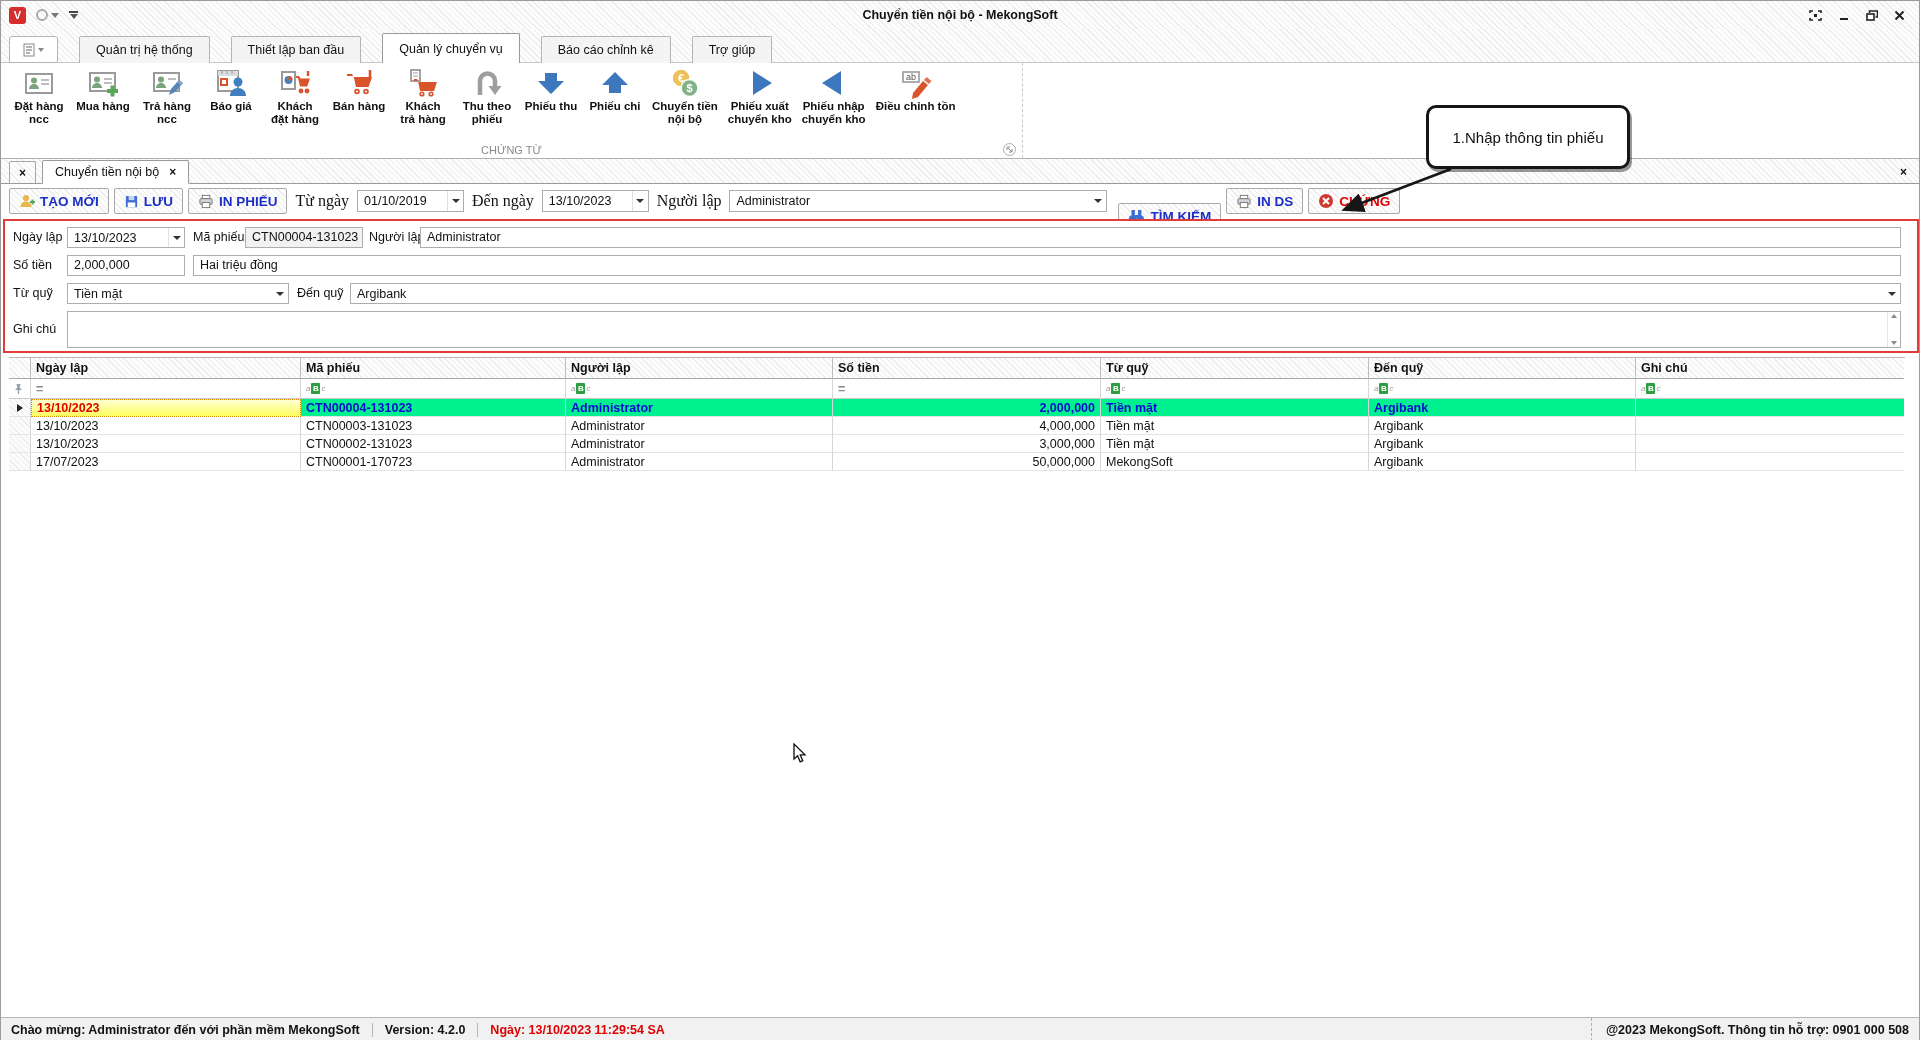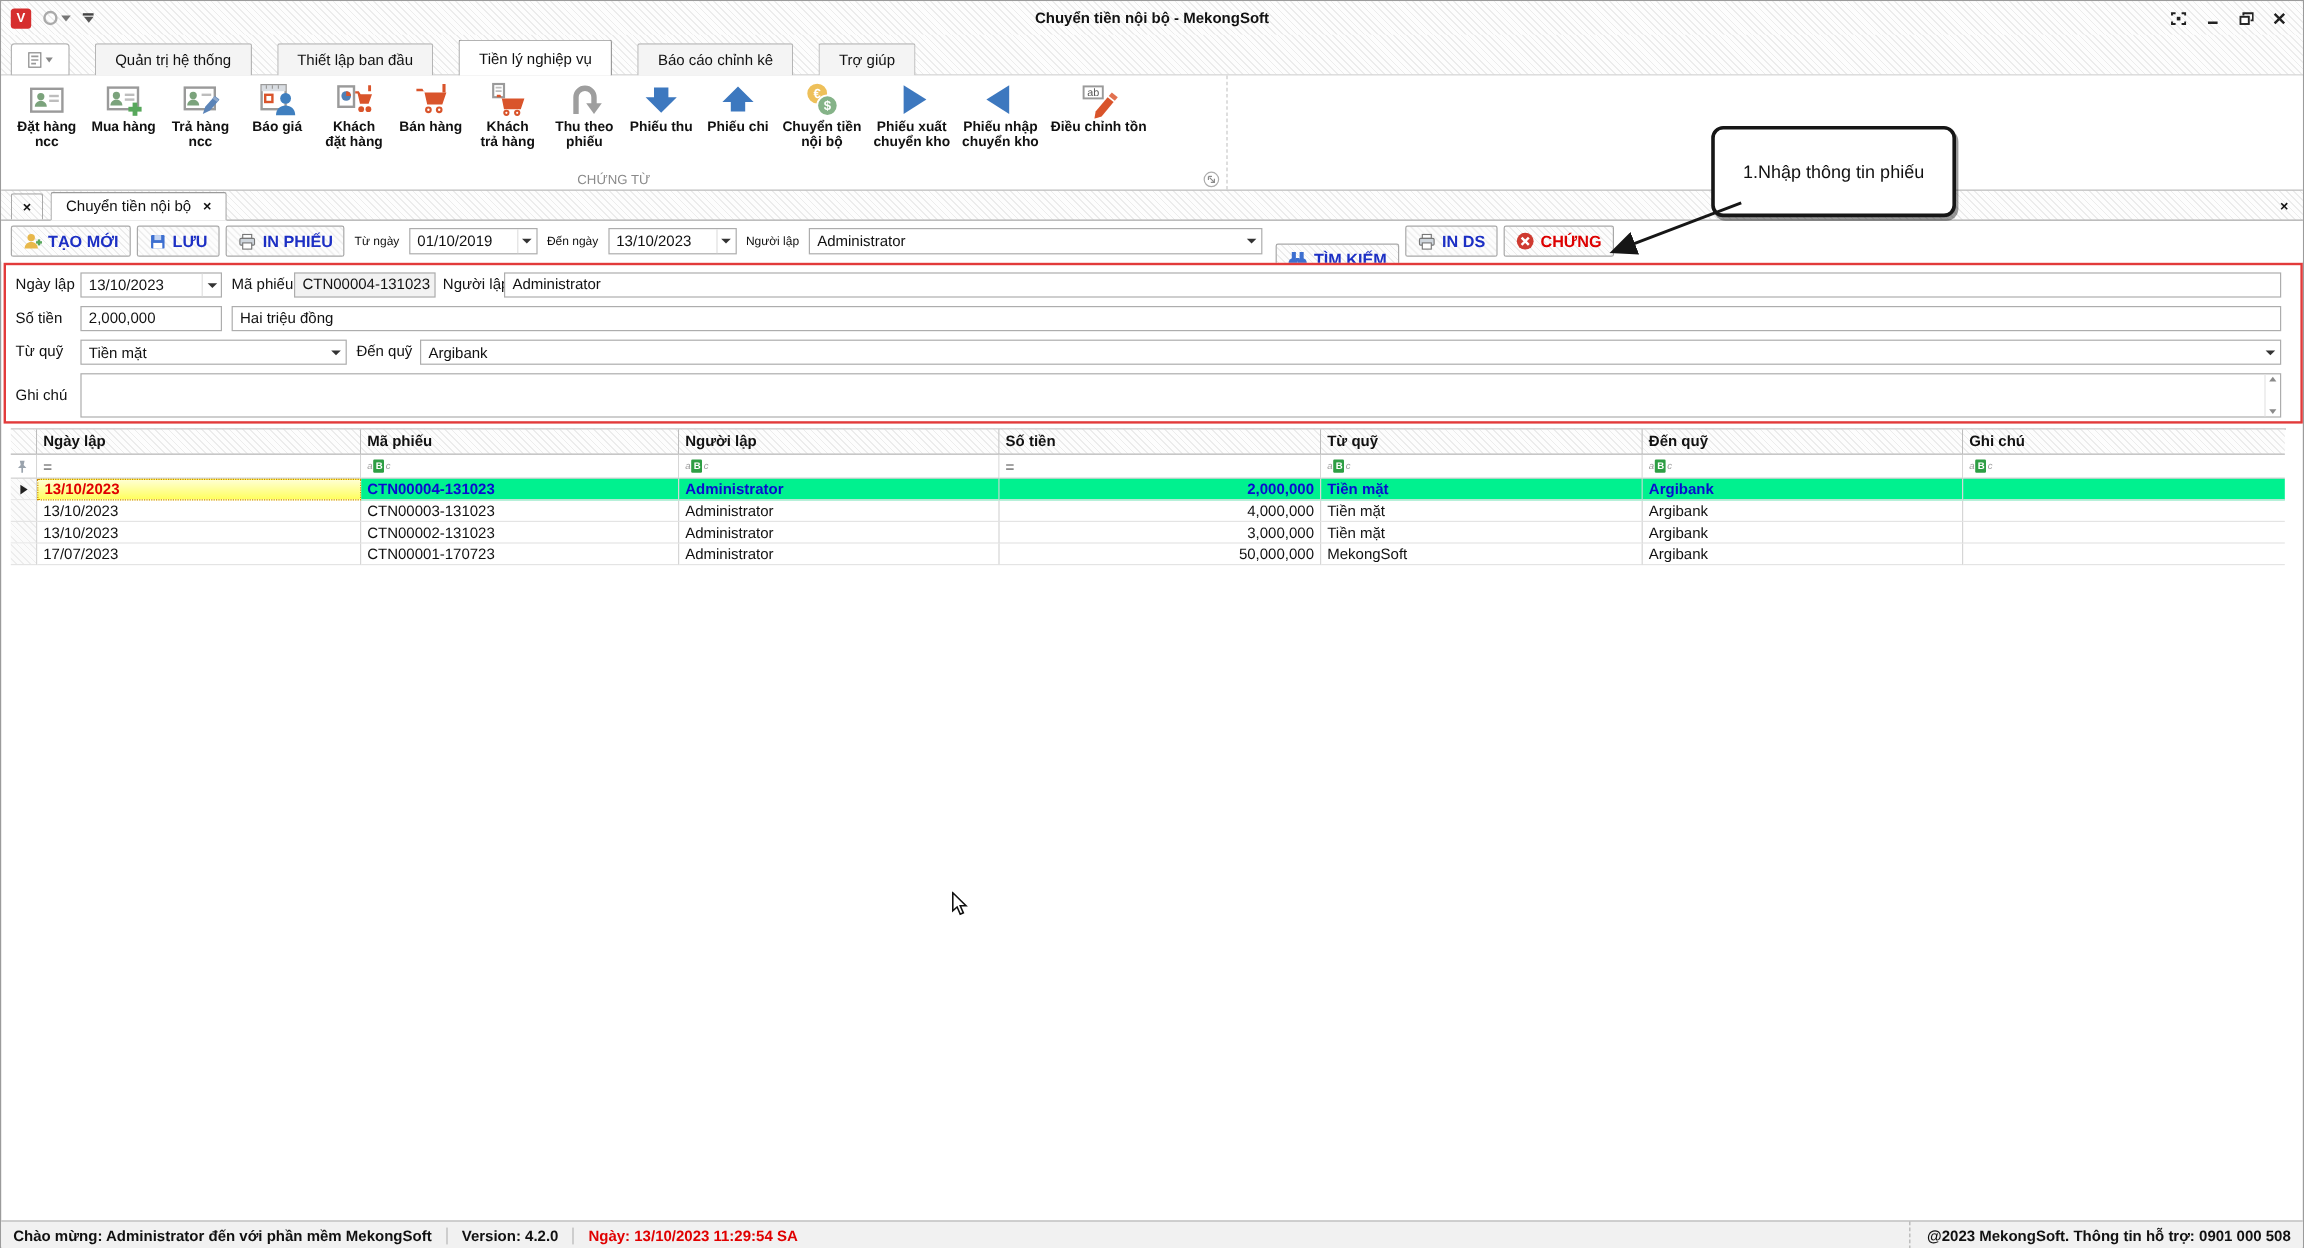--- a/index.html
+++ b/index.html
@@ -42,21 +42,21 @@
   .tabstrip { position:absolute; left:0; top:158px; width:100%; height:25px; border-bottom:1px solid #9a9a9a; display:flex; align-items:flex-end; }
   .ts-close-left { width:27px; height:22px; margin-left:8px; border:1px solid #a8a8a8; border-bottom:none; border-radius:2px 2px 0 0; display:flex; align-items:center; justify-content:center; font-weight:bold; font-size:12px; }
   .doctab { height:24px; margin-left:6px; padding:0 12px; background:#fff; border:1px solid #9a9a9a; border-bottom:1px solid #fff; border-radius:2px 2px 0 0; display:flex; align-items:center; gap:10px; margin-bottom:-1px; font-size:12.5px; }
   .doctab .x, .ts-close-right { font-weight:bold; font-size:12px; }
   .ts-close-right { margin-left:auto; padding:0 12px 4px 0; }
 
   
   .toolbar { position:absolute; left:0; top:183px; width:100%; height:34px; background:#fff; display:flex; align-items:center; gap:5px; padding-left:8px; }
   .tbtn { height:26px; border:1px solid #a8a8a8; border-radius:2px; display:flex; align-items:center; gap:5px; padding:0 9px; font-weight:bold; font-size:13.5px; color:#1c2fc4; }
   .tbtn.red { color:#dd0000; }
-  .tlabel { font-size:10px; padding:0 3px; }
+  .tlabel { font-size:16px; padding:0 3px;font-family:Liberation Serif, serif; }
   .combo { height:22px; background:#fff; border:1px solid #adadad; display:flex; align-items:center; }
   .combo .val { padding:0 6px; flex:1; font-size:12.5px; white-space:nowrap; overflow:hidden; }
   .combo .dd { width:16px; height:100%; display:flex; align-items:center; justify-content:center; border-left:1px solid #e0e0e0; }
   .dd .tri-down { border-left-width:4px; border-right-width:4px; border-top-width:4px; border-top-color:#333; }
 
   
   .form-panel { position:absolute; left:2px; top:218px; width:1916px; height:134px; border:2px solid #e23b3b; background:#fff; }
   .fl { position:absolute; font-size:12.5px; line-height:21px; }
   .ffield { position:absolute; height:21px; border:1px solid #adadad; background:#fff; font-size:12.5px; line-height:19px; padding:0 6px; white-space:nowrap; overflow:hidden; }
   .ffield.gray { background:#f2f2f2; }
@@ -89,21 +89,21 @@
   .num { justify-content:flex-end; }
   .row-ind { width:0; height:0; border-top:4px solid transparent; border-bottom:4px solid transparent; border-left:6px solid #222; margin:0 auto; }
 
   
   .statusbar { position:absolute; left:0; top:1016px; width:100%; height:24px; background:#f1f1f1; border-top:1px solid #b5b5b5; display:flex; align-items:center; font-weight:bold; font-size:12.5px; padding:0 10px; }
   .statusbar .sep { width:1px; height:14px; background:#b5b5b5; margin:0 12px; }
   .status-date { color:#e00000; }
   .status-right { margin-left:auto; border-left:1px dashed #b0b0b0; padding-left:14px; height:100%; display:flex; align-items:center; }
 
   
-  .callout { position:absolute; left:1425px; top:104px; width:204px; height:76px; background:#fff; border:3px solid #161616; border-radius:10px; box-shadow:2px 3px 0 rgba(0,0,0,.4); display:flex; align-items:center; justify-content:center; font-size:15px; z-index:5; }
+  .callout { position:absolute; left:1425px; top:104px; width:204px; height:64px; background:#fff; border:3px solid #161616; border-radius:10px; box-shadow:2px 3px 0 rgba(0,0,0,.4); display:flex; align-items:center; justify-content:center; font-size:15px; z-index:5; }
   .callout-arrow, .cursor { position:absolute; z-index:5; }
 </style>
 </head>
 <body>
 
 <div class="window">
 
   <div class="titlebar hatch">
     <div class="tb-title">Chuyển tiền nội bộ - MekongSoft</div>
     <div class="tb-left">
@@ -146,21 +146,21 @@
   <div class="ribbon-tabs hatch">
     <div class="appmenu-btn hatch">
       <svg width="12" height="14" viewBox="0 0 12 14">
           <rect x="1" y="1" width="10" height="12" fill="#fff" stroke="#888"></rect>
           <path d="M3 4h6M3 7h6M3 10h4" stroke="#999" stroke-width="1.3"></path>
         </svg>
       <span class="tri-down" style="border-top-color:#888;border-left-width:3px;border-right-width:3px;border-top-width:4px;"></span>
     </div>
     <div class="rtab">Quản trị hệ thống</div>
     <div class="rtab">Thiết lập ban đầu</div>
-    <div class="rtab active">Tiền lý nghiệp vụ</div>
+    <div class="rtab active">Quản lý chuyển vụ</div>
     <div class="rtab">Báo cáo chỉnh kê</div>
     <div class="rtab">Trợ giúp</div>
   </div>
 
   <div class="ribbon">
     <div class="rgroup">
       <div class="ritems">
         <div class="ritem">
           <span class="ricon">
               <svg viewBox="0 0 32 32">

